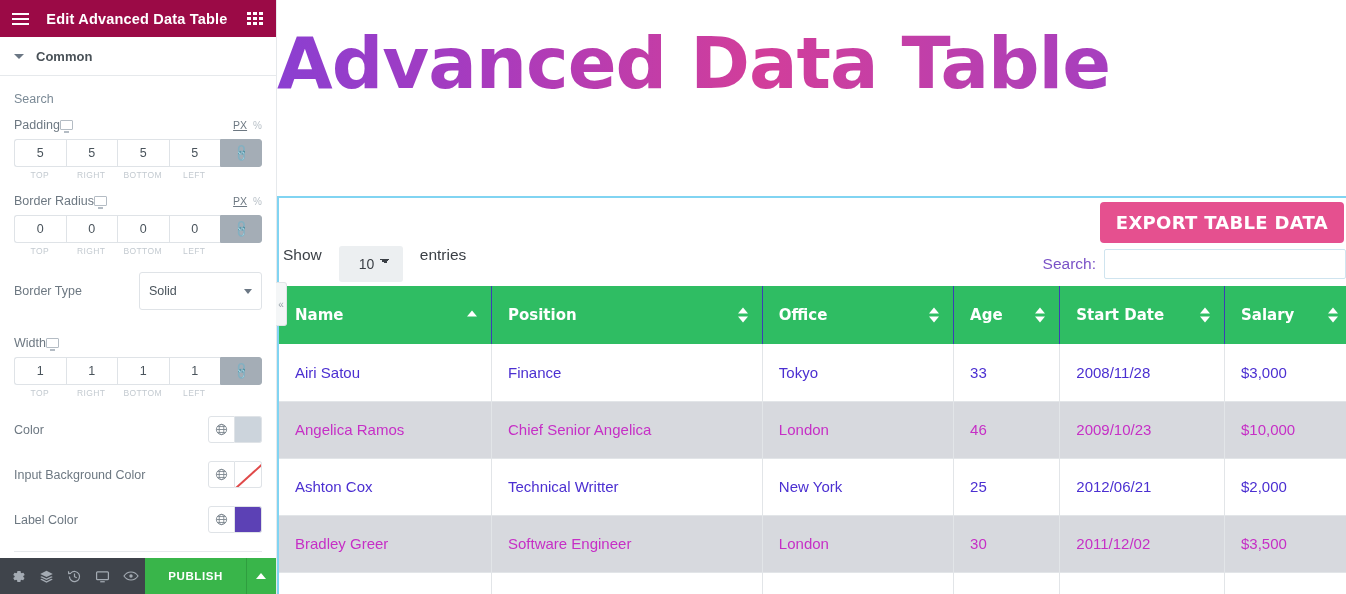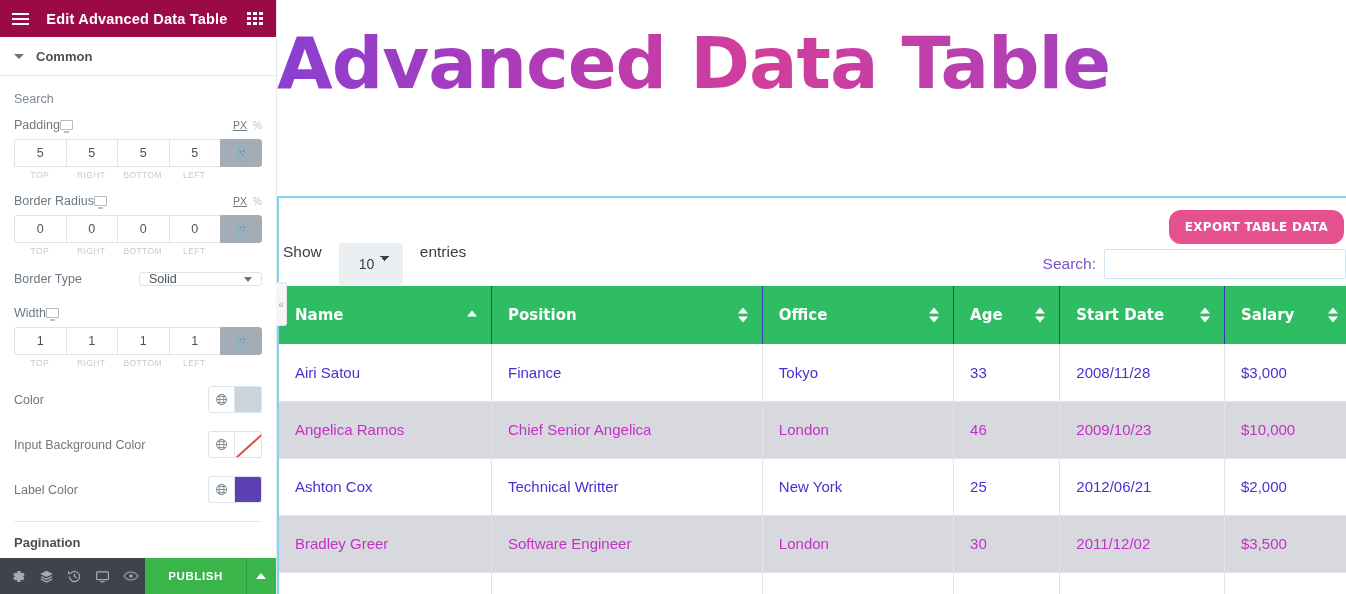--- a/index.html
+++ b/index.html
@@ -87,21 +87,21 @@
   .link-glyph { color: #fff; font-size: 12px; transform: rotate(-45deg); }
   .dim-caption { display: flex; margin-top: 3px; }
   .dim-caption span {
     flex: 1; text-align: center;
     font-size: 8.5px; color: #c3cad0; letter-spacing: .4px;
   }
   .dim-caption .sp { flex: 0 0 42px; }
 
   .select-row { display: flex; align-items: center; justify-content: space-between; margin-top: 16px; }
   .mini-select {
-    width: 123px; height: 14px;
+    width: 123px; height: 38px;
     border: 1px solid #dfe3e7; border-radius: 3px;
     display: flex; align-items: center; padding: 0 9px;
     font-size: 12.5px; color: #4a545c; background: #fff;
     justify-content: space-between; cursor: pointer;
   }
   .sel-caret { width:0; height:0; border-left:4.5px solid transparent; border-right:4.5px solid transparent; border-top:5px solid #6b7784; }
 
   .color-row { display: flex; align-items: center; justify-content: space-between; margin-top: 18px; }
   .color-ctl { display: flex; }
   .globe-btn {
@@ -165,34 +165,34 @@
     font-family: "DejaVu Sans", sans-serif;
   }
 
   .widget-box {
     position: absolute; left: 0px; top: 196px; right: -6px; bottom: -6px;
     border: 2px solid #81d4f2; border-right: none; border-bottom: none;
     background: #fff;
   }
   .export-row { height: 44px; position: relative; }
   .export-btn {
-    position: absolute; right: 8px; top: 12px;
+    position: absolute; right: 8px; top: 4px;
     background: #e5508f; color: #fff;
-    font-size: 12px; font-weight: bold; letter-spacing: .3px;
-    padding: 10px 16px; border-radius: 12px; cursor: pointer;
+    font-size: 18px; font-weight: bold; letter-spacing: .3px;
+    padding: 10px 16px; border-radius: 4px; cursor: pointer;
     font-family: "DejaVu Sans", sans-serif;
   }
   .table-toolbar {
     display: flex; align-items: center; justify-content: space-between;
     padding: 0 6px 0 4px; height: 44px;
   }
   .show-entries { display: flex; gap: 17px; font-size: 15.5px; color: #3a3f45; }
   .entries-select {
     background: #eceff1; border: none; border-radius: 3px;
-    height: 42px; padding: 0 8px 0 20px; font-size: 14px; color: #3a3f45;
+    height: 36px; padding: 0 8px 0 20px; font-size: 14px; color: #3a3f45;
     font-family: "Liberation Sans", sans-serif; cursor: pointer;
     -moz-appearance: none; appearance: none; -webkit-appearance: none;
     background-image: linear-gradient(45deg, transparent 50%, #3a3f45 50%), linear-gradient(135deg, #3a3f45 50%, transparent 50%);
     background-position: calc(100% - 18px) 13px, calc(100% - 13px) 13px;
     background-size: 5px 5px, 5px 5px;
     background-repeat: no-repeat;
     min-width: 64px;
   }
   .search-wrap { display: flex; align-items: center; gap: 8px; }
   .search-label { font-size: 15.5px; color: #7a52c7; }
@@ -328,21 +328,21 @@
       </div>
 
       <div class="select-row">
         <span class="ctl-label">Border Type</span>
         <div class="mini-select">
           <span>Solid</span>
           <span class="sel-caret"></span>
         </div>
       </div>
 
-      <div class="ctl-row" style="margin-top:20px">
+      <div class="ctl-row" style="margin-top:26px">
         <div class="ctl-label">
           <span>Width</span>
           <span class="mon-icon"></span>
         </div>
       </div>
       <div class="dim-row">
         <div class="dim-cell">1</div>
         <div class="dim-cell">1</div>
         <div class="dim-cell">1</div>
         <div class="dim-cell">1</div>

